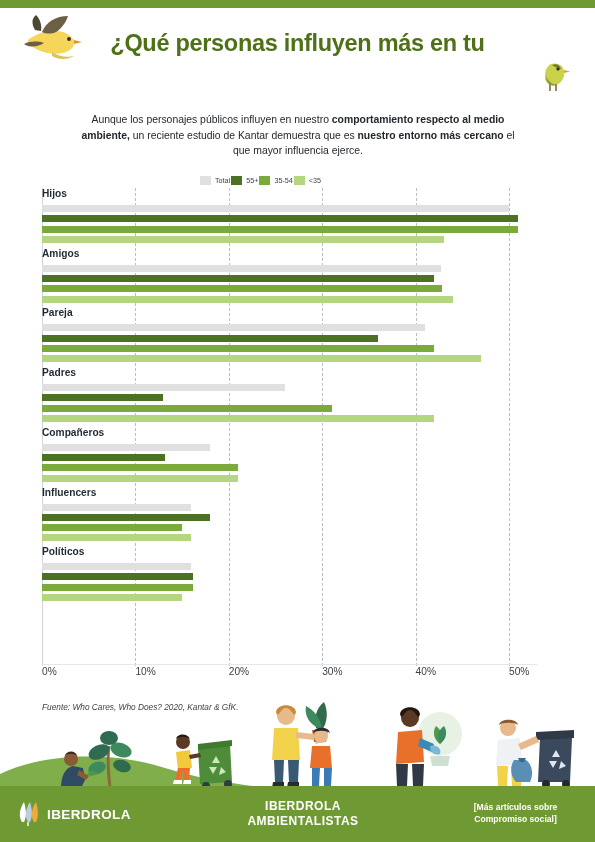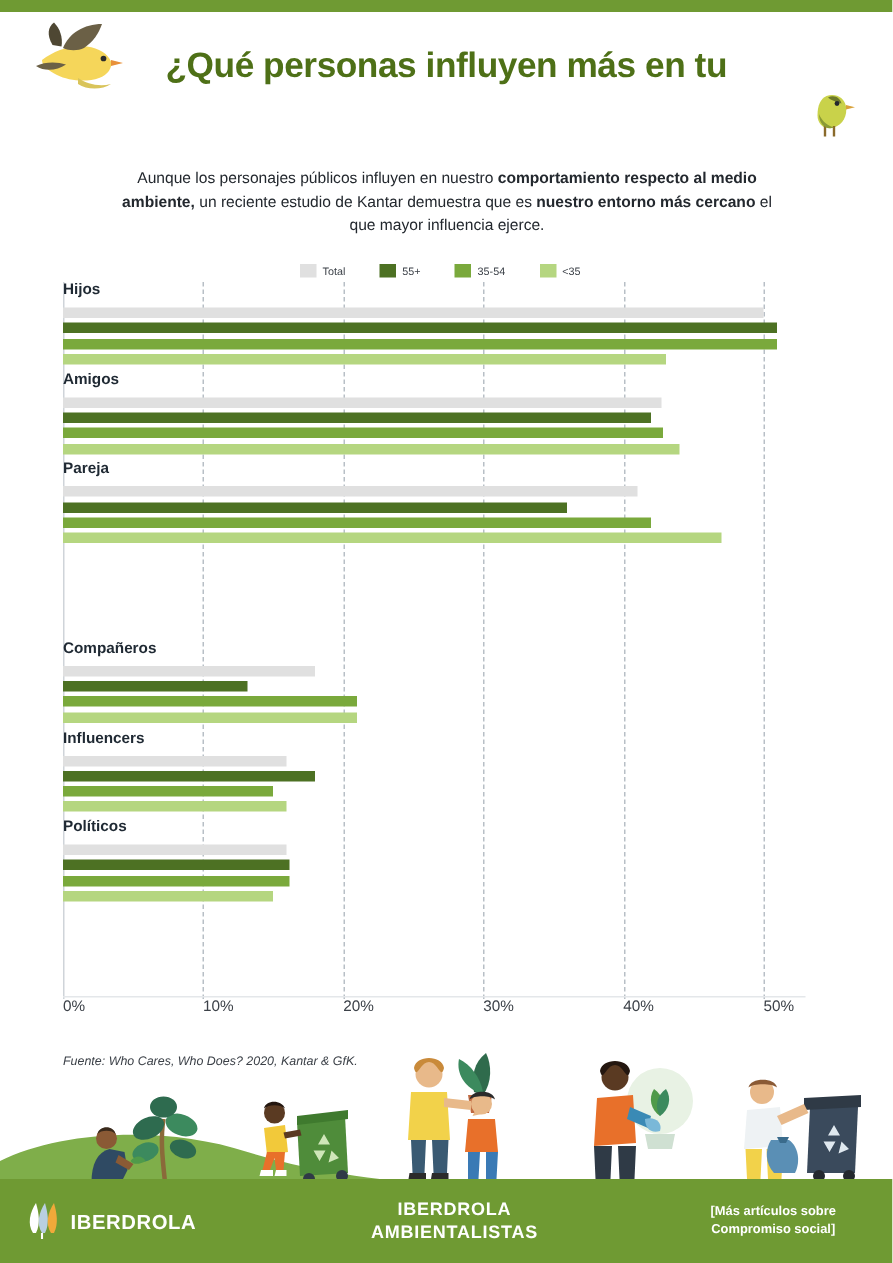--- a/index.html
+++ b/index.html
@@ -31,21 +31,21 @@
   
   .subtitle {
     position:absolute; left:78px; top:112px; width:440px;
     text-align:center; font-size:10.4px; line-height:15.6px; color:#23282e;
   }
   .subtitle b { font-weight:bold; }
 
   
   .legend {
     position:absolute; left:200px; top:176px; width:200px;
-    display:flex; align-items:center; justify-content:flex-start; gap:23px;text-align:center;
+    display:flex; align-items:center; justify-content:flex-start; gap:1px;text-align:center;
   }
   .legend-item { display:flex; align-items:center; gap:4px; }
   .legend-swatch { width:11px; height:9px; display:inline-block; }
   .legend-label { font-size:7.2px; color:#3c4148; }
 
   
   .chart { position:absolute; left:0; top:188px; width:595px; height:500px; }
   .plot { position:absolute; left:42px; top:0; width:495px; height:478px; }
 
   .gridline {
@@ -199,20 +199,35 @@
             <div class="bar" title="Pareja • Total • 41%" style="width: 382.925px; background: rgb(224, 224, 224);"></div>
           </div>
           <div class="bar-row" style="top: 27.3px; width: 495px;">
             <div class="bar" title="Pareja • 55+ • 36%" style="width: 336.226px; background: rgb(77, 113, 35);"></div>
           </div>
           <div class="bar-row" style="top: 37.6px; width: 495px;">
             <div class="bar" title="Pareja • 35-54 • 42%" style="width: 392.264px; background: rgb(122, 169, 60);"></div>
           </div>
           <div class="bar-row" style="top: 47.9px; width: 495px;">
             <div class="bar" title="Pareja • &lt;35 • 47%" style="width: 438.962px; background: rgb(181, 214, 128);"></div>
+          </div>
+        </div>
+        <div class="group" style="top: 179.1px; height: 59.7px;">
+          <div class="group-label" style="top: 0px;">Padres</div>
+          <div class="bar-row" style="top: 17px; width: 495px;">
+            <div class="bar" title="Padres • Total • 26%" style="width: 242.83px; background: rgb(224, 224, 224);"></div>
+          </div>
+          <div class="bar-row" style="top: 27.3px; width: 495px;">
+            <div class="bar" title="Padres • 55+ • 13%" style="width: 121.415px; background: rgb(77, 113, 35);"></div>
+          </div>
+          <div class="bar-row" style="top: 37.6px; width: 495px;">
+            <div class="bar" title="Padres • 35-54 • 31%" style="width: 289.528px; background: rgb(122, 169, 60);"></div>
+          </div>
+          <div class="bar-row" style="top: 47.9px; width: 495px;">
+            <div class="bar" title="Padres • &lt;35 • 42%" style="width: 392.264px; background: rgb(181, 214, 128);"></div>
           </div>
         </div>
         <div class="group" style="top: 298.5px; height: 59.7px;">
           <div class="group-label" style="top: 0px;">Influencers</div>
           <div class="bar-row" style="top: 17px; width: 495px;">
             <div class="bar" title="Influencers • Total • 16%" style="width: 149.434px; background: rgb(224, 224, 224);"></div>
           </div>
           <div class="bar-row" style="top: 27.3px; width: 495px;">
             <div class="bar" title="Influencers • 55+ • 18%" style="width: 168.113px; background: rgb(77, 113, 35);"></div>
           </div>

